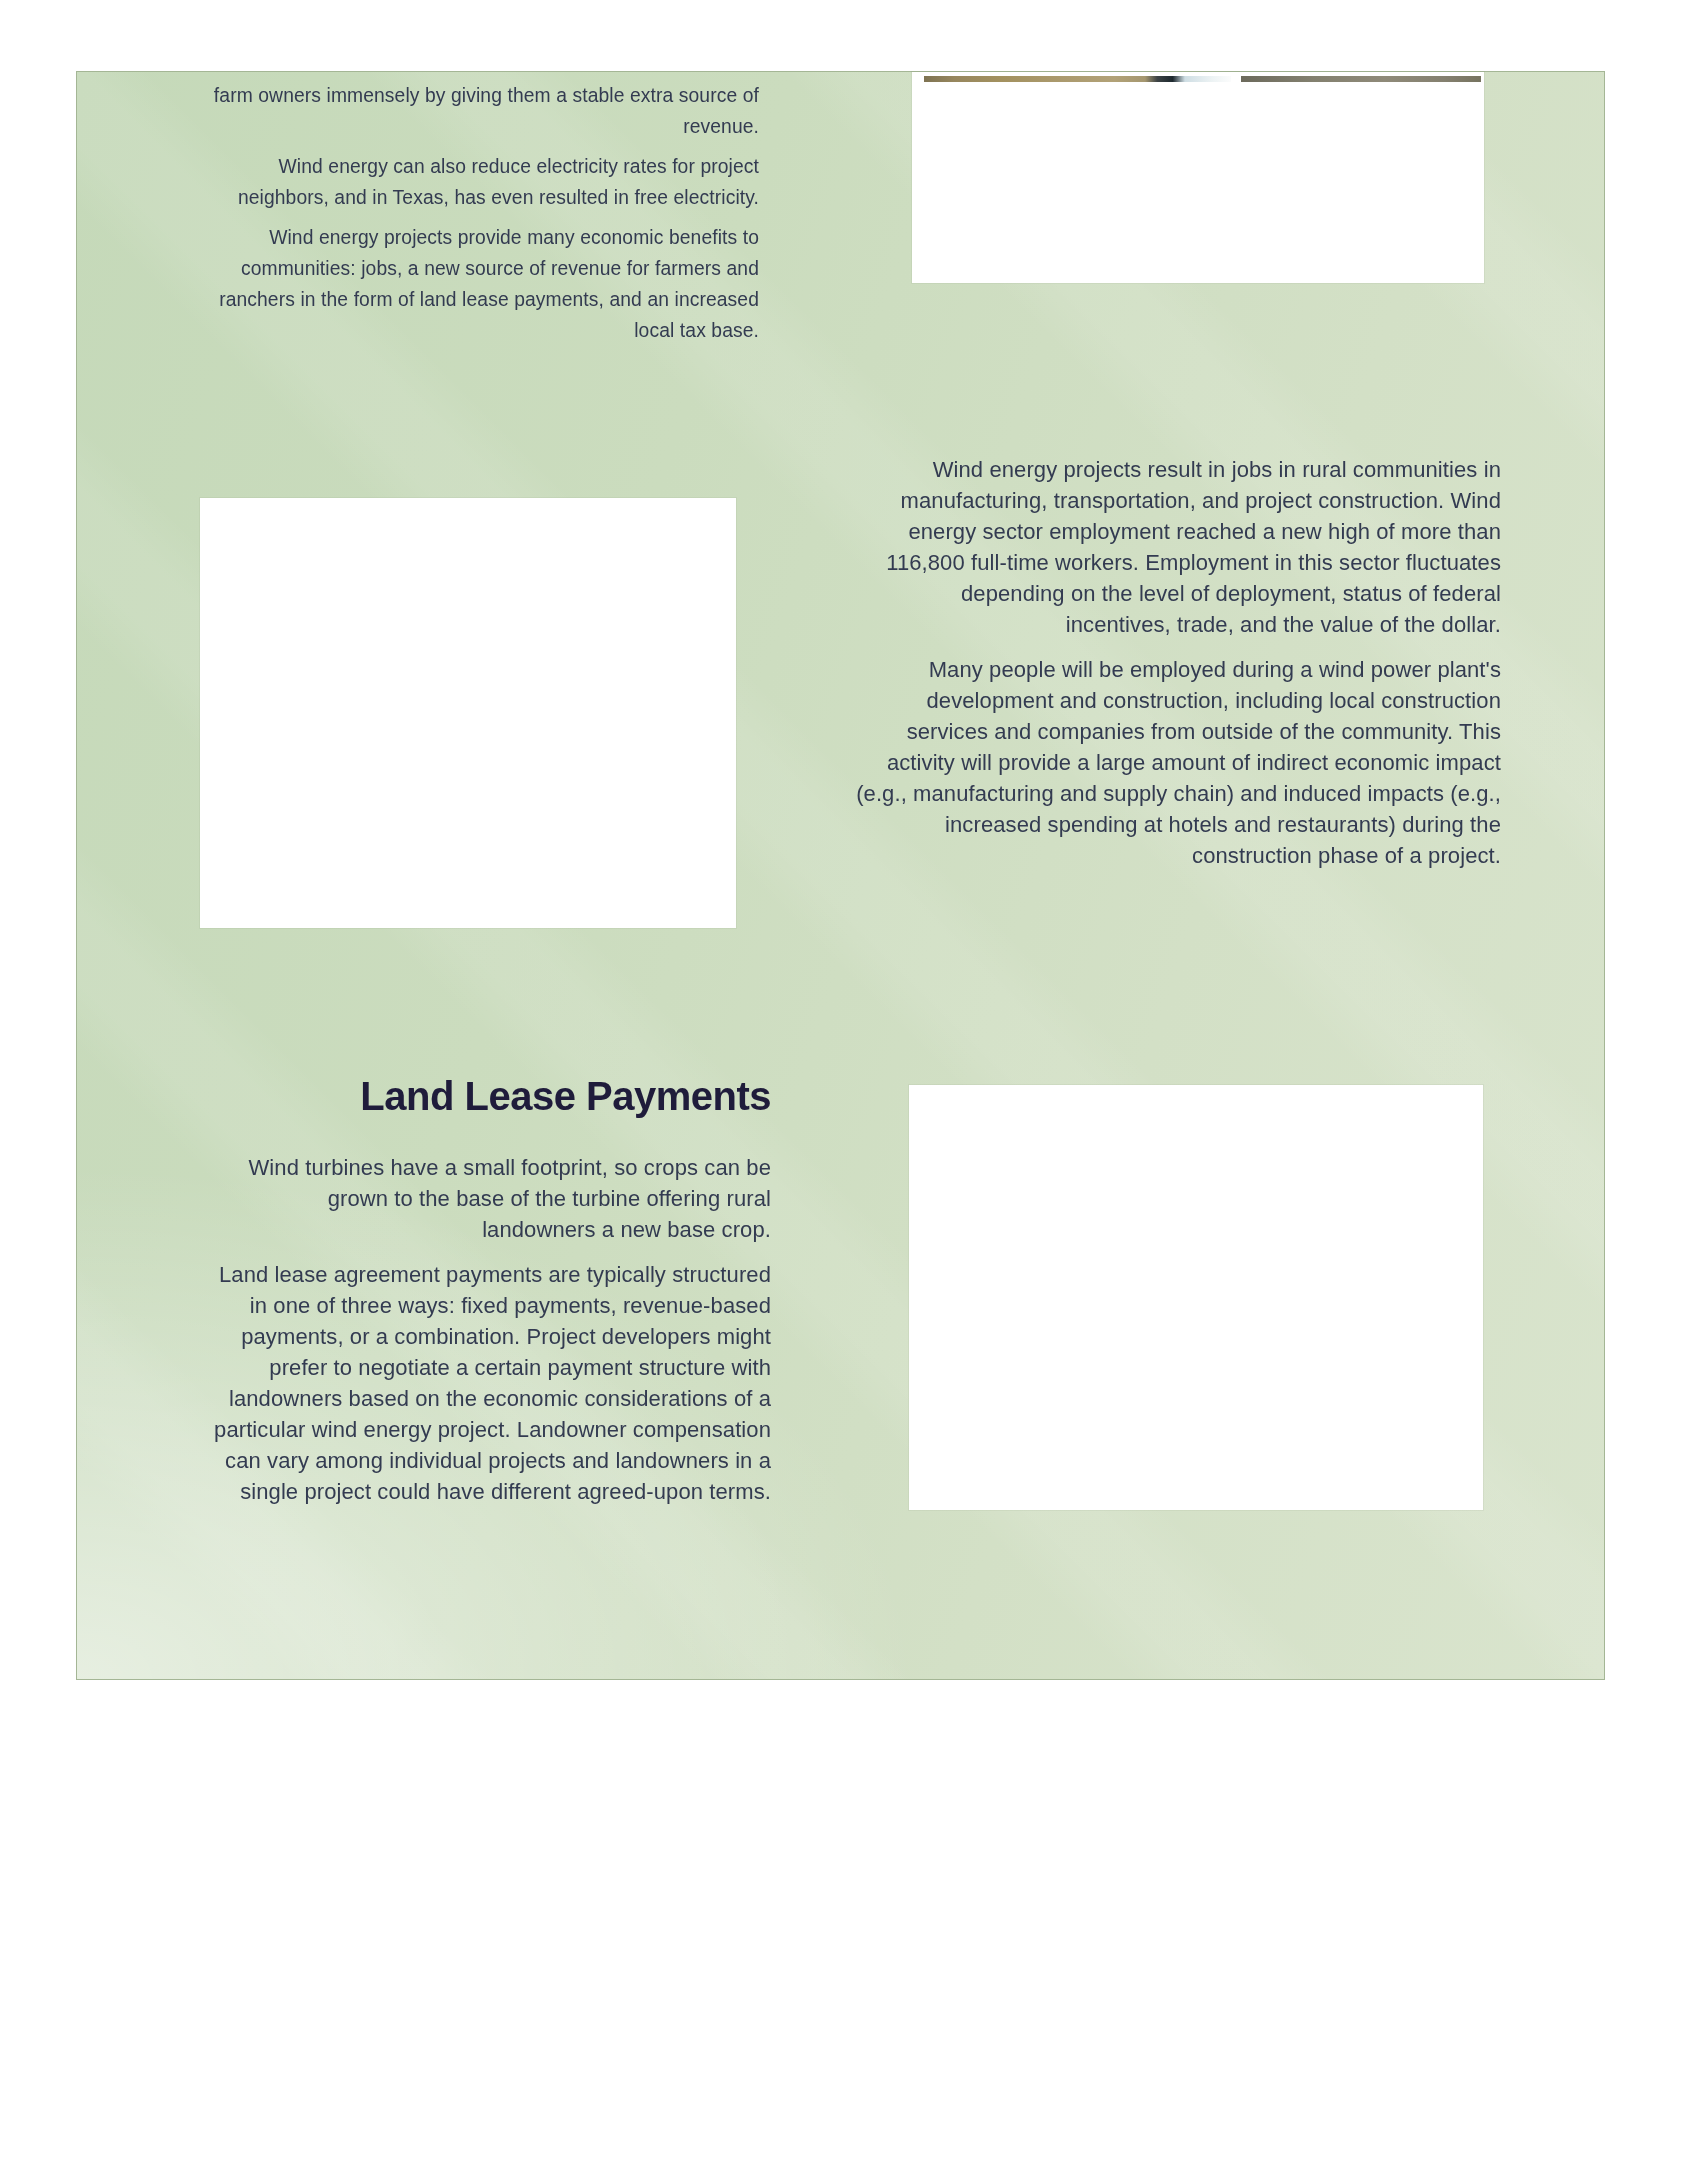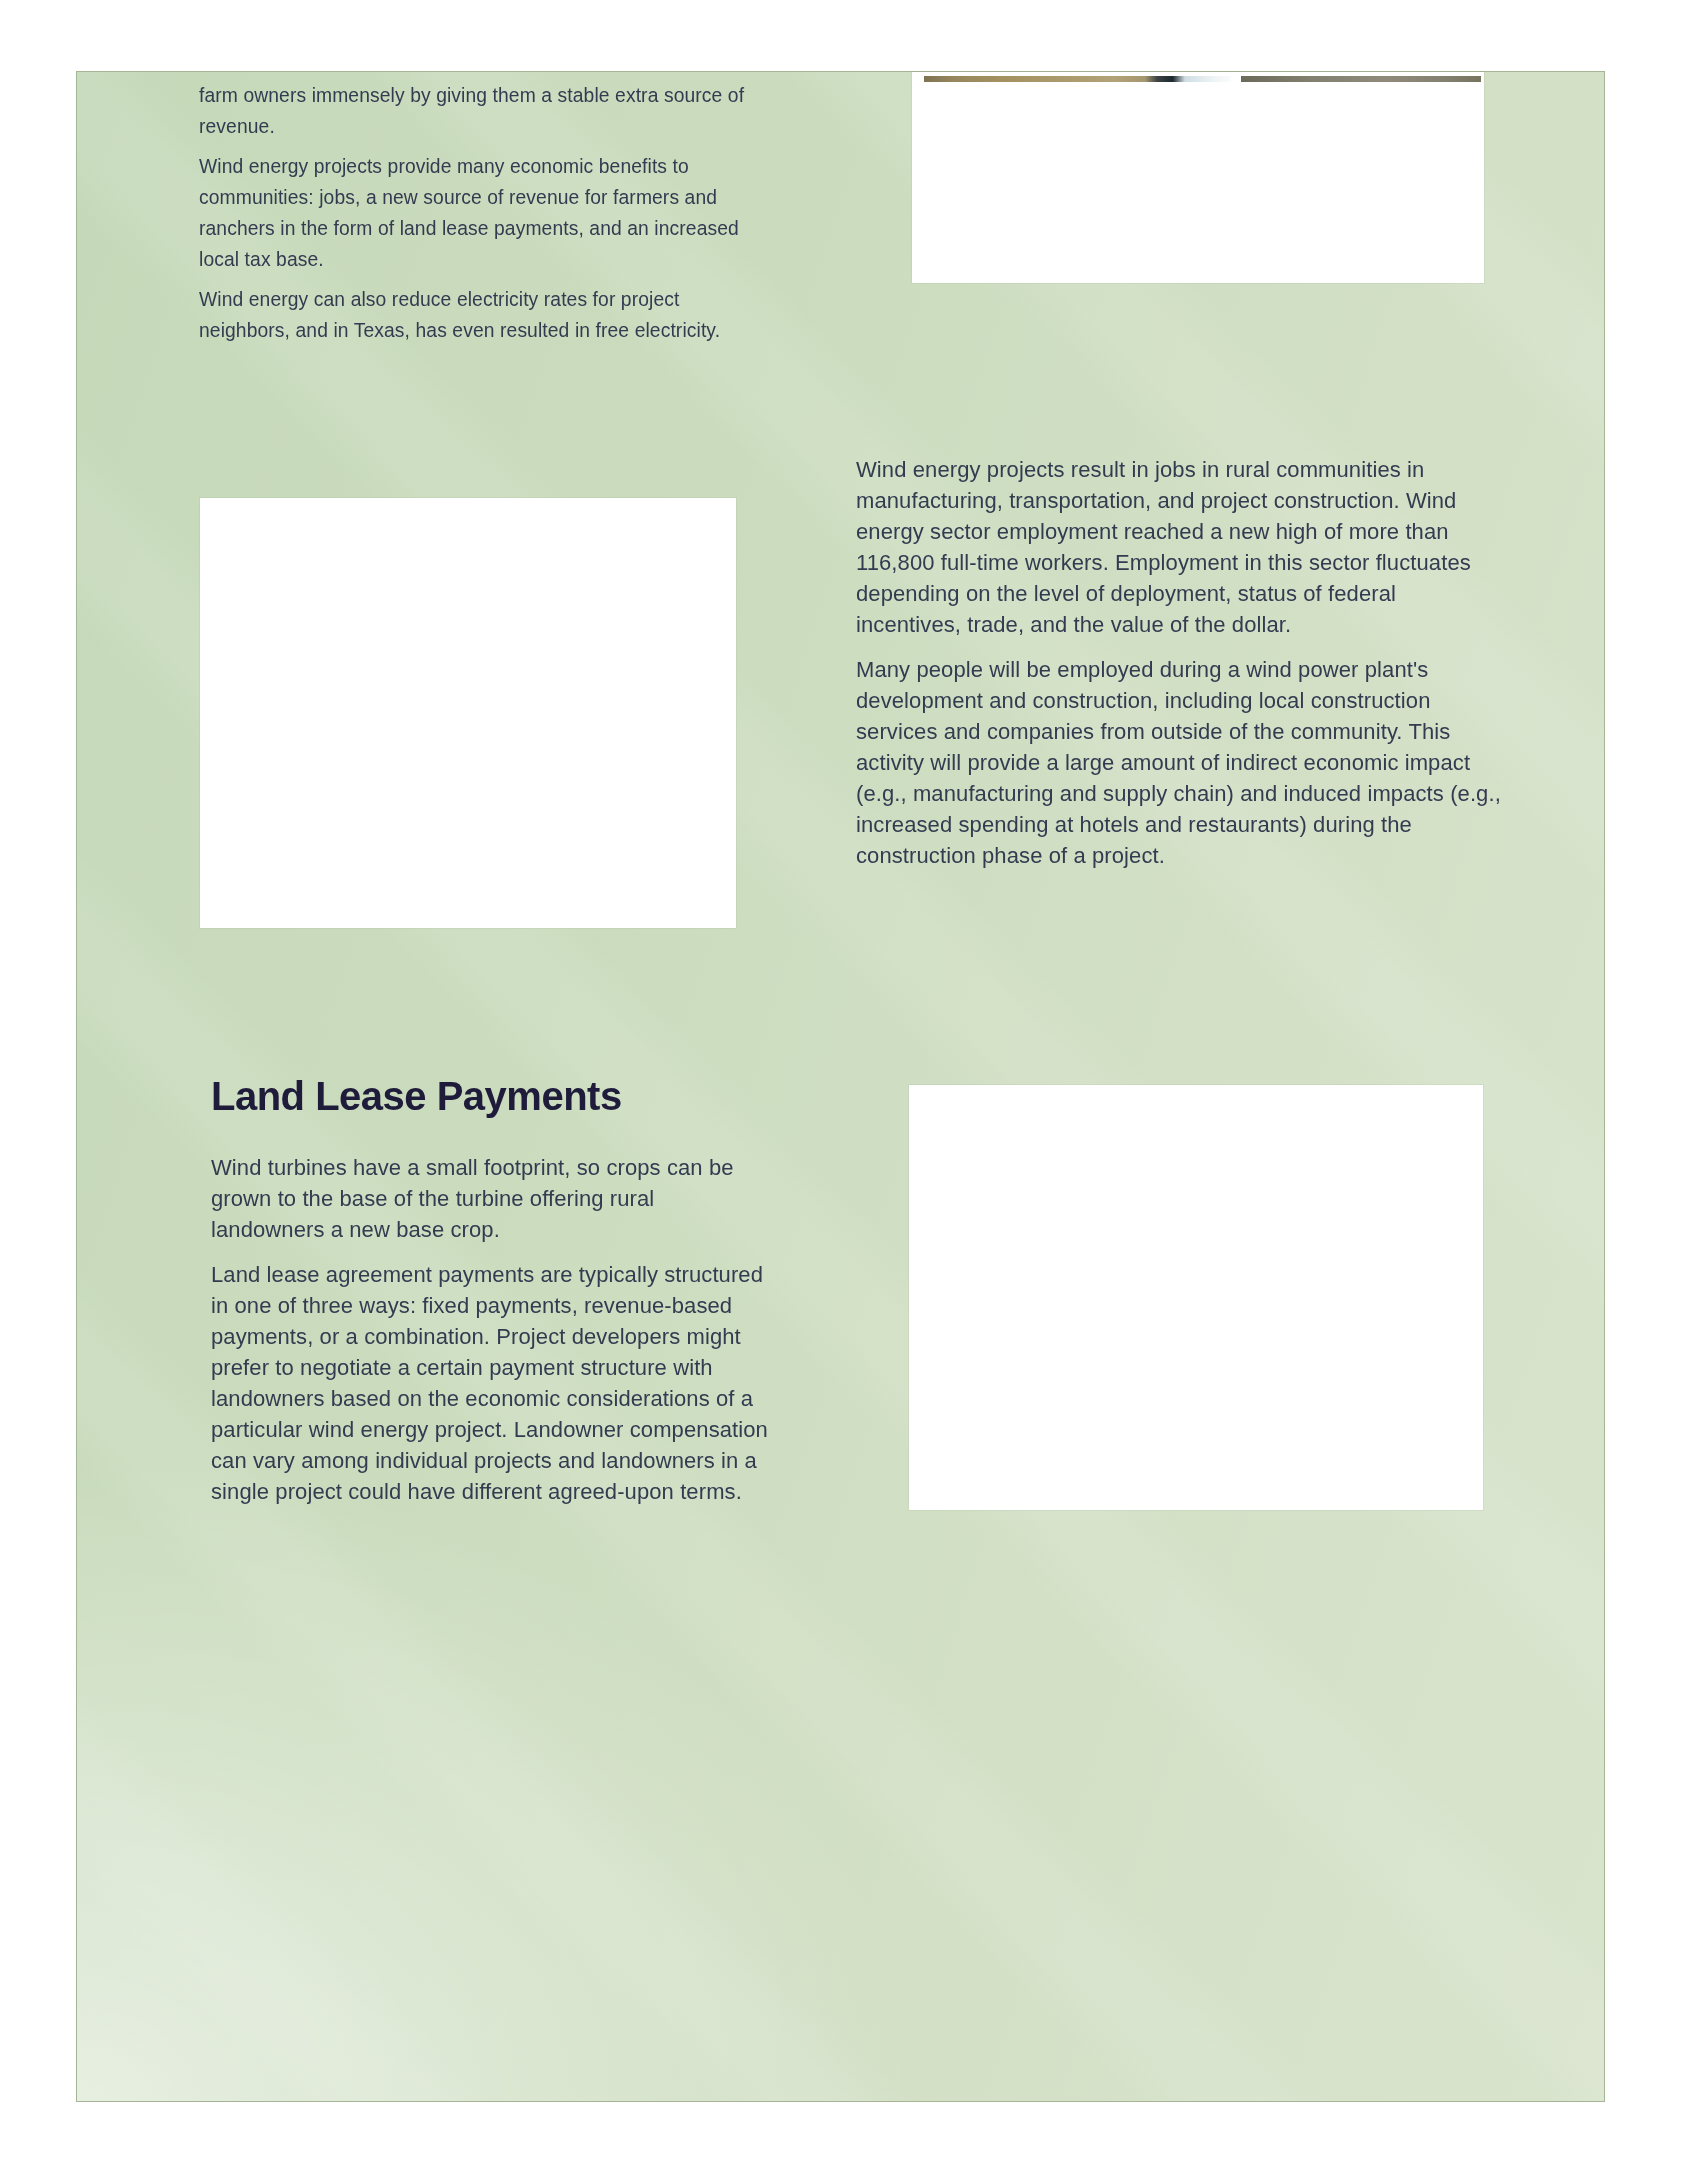--- a/index.html
+++ b/index.html
@@ -4,29 +4,30 @@
 <style>
   html,body{margin:0;padding:0;}
   body{
     width:1683px;height:2178px;background:#ffffff;
     font-family:"Liberation Sans","DejaVu Sans",sans-serif;
     -webkit-font-smoothing:antialiased;
   }
   .canvas{position:relative;width:1683px;height:2178px;background:#ffffff;overflow:hidden;}
 
   .page{
-    position:absolute;left:76px;top:71px;width:1529px;height:2031px;
+    position:absolute;left:76px;top:71px;width:1529px;height:1609px;
     box-sizing:border-box;border:1px solid #a4b695;
     background:
       radial-gradient(95% 55% at 0% 100%, rgba(255,255,255,0.55) 0%, rgba(255,255,255,0) 58%),
       repeating-linear-gradient(45deg,
         rgba(255,255,255,0) 0px, rgba(255,255,255,0) 149px,
         rgba(255,255,255,0.09) 198px, rgba(255,255,255,0.09) 248px,
         rgba(255,255,255,0) 297px),
       linear-gradient(108deg, #c5d9b9 0%, #cbdcbe 35%, #d3e0c6 68%, #d9e4cd 100%);
+    text-align: right;
   }
 
   .body-copy p{
     margin:0 0 9px 0;
     font-size:19.3px;line-height:31px;letter-spacing:0.1px;
     color:#333b51;
   }
   .sec p{margin:0 0 14px 0;font-size:22px;line-height:31px;letter-spacing:0.1px;color:#333b51;}
   .sec h2{
     margin:0 0 32px 0;
@@ -60,22 +61,22 @@
   }
 </style>
 </head>
 <body>
 
 <div class="canvas">
   <div class="page">
 
     <div class="intro body-copy">
       <p>farm owners immensely by giving them a stable extra source of revenue.</p>
+      <p>Wind energy can also reduce electricity rates for project neighbors, and in Texas, has even resulted in free electricity.</p>
       <p>Wind energy projects provide many economic benefits to communities: jobs, a new source of revenue for farmers and ranchers in the form of land lease payments, and an increased local tax base.</p>
-      <p>Wind energy can also reduce electricity rates for project neighbors, and in Texas, has even resulted in free electricity.</p>
     </div>
 
     <div class="img-box img-top-right">
       <div class="strip strip-a"></div>
       <div class="strip strip-b"></div>
     </div>
 
     <div class="img-box img-mid-left"></div>
 
     <section class="sec sec-de">

